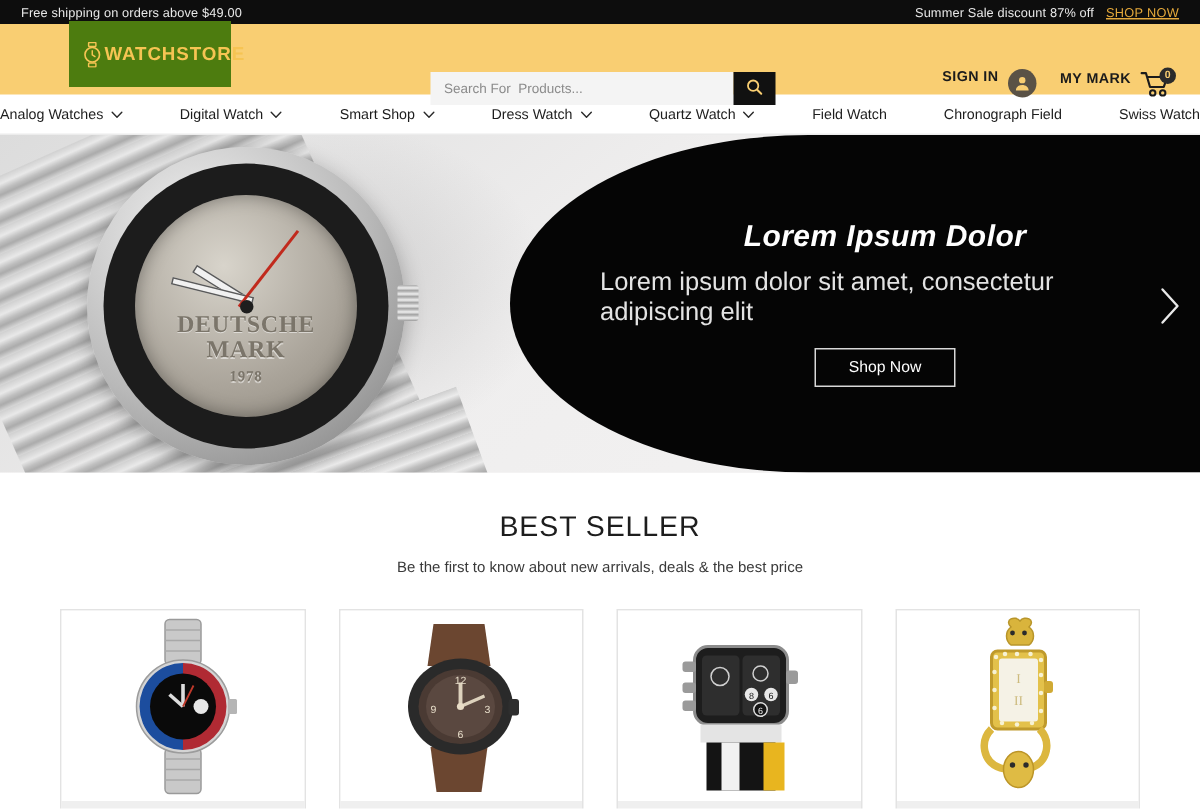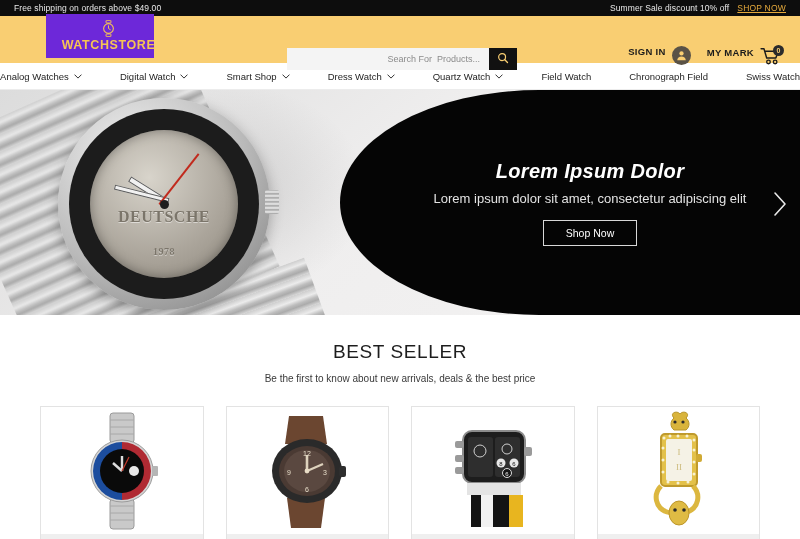--- a/index.html
+++ b/index.html
@@ -36,23 +36,22 @@
     height: 47px;
     background: #f9ce72;
     display: flex;
     align-items: center;
     position: relative;
   }
   .logo-box {
     position: absolute;
     left: 46px; top: -2px;
     width: 108px; height: 44px;
-    background: #6d28d9;
-    display: flex;
-    flex-direction: column;
+    background: #4d7c0f;
+    display: flex;
     align-items: center;
     justify-content: center;
     gap: 1px;
     cursor: pointer;
     padding-left: 17px;
   }
   .logo-icon { width: 15px; height: 17px; display:block; }
   .logo-text {
     color: #f6c453;
     font-size: 12.5px;
@@ -68,21 +67,20 @@
   }
   .search-input {
     flex: 1;
     border: none;
     outline: none;
     background: #f4f4f4;
     padding: 0 9px;
     font-size: 9px;
     color: #6a6a6a;
     font-family: "Liberation Sans", sans-serif;
-    text-align: right;
   }
   .search-input::placeholder { color: #8b8b8b; }
   .search-btn {
     width: 28px;
     background: #111111;
     border: none;
     display: flex;
     align-items: center;
     justify-content: center;
     cursor: pointer;
@@ -290,21 +288,21 @@
   .hero-sub {
     color: #ffffff;
     font-style: italic;
     font-size: 20px;
     font-weight: bold;
     letter-spacing: .3px;
     margin-bottom: 8px;
   }
   .hero-desc {
     color: #e3e3e3;
-    font-size: 13px;
+    font-size: 17px;
     margin-bottom: 14px;
   }
   .hero-btn {
     border: 1px solid #d8d8d8;
     background: transparent;
     color: #ffffff;
     font-size: 10.5px;
     padding: 6px 22px;
     cursor: pointer;
     font-family: "Liberation Sans", sans-serif;
@@ -366,21 +364,21 @@
 
   
   .pw { display: block; }
 </style>
 </head>
 <body>
 
 <div class="topbar">
   <span>Free shipping on orders above $49.00</span>
   <span class="topbar-right">
-    <span>Summer Sale  discount 10% off</span>
+    <span>Summer Sale  discount 87% off</span>
     <span class="shop-now-link">SHOP NOW</span>
   </span>
 </div>
 
 <div class="header">
 
   <div class="logo-box">
     <span>
       <svg class="logo-icon" viewBox="0 0 24 28" fill="none">
         <rect x="8" y="0.5" width="8" height="4.5" rx="1" stroke="#f6c453" stroke-width="1.6"></rect>
@@ -483,20 +481,21 @@
 
 <div class="hero">
   <div class="hero-photo">
     <div class="bracelet"></div>
     <div class="bracelet2"></div>
     <div class="watch-case">
       <div class="crown"></div>
       <div class="watch-bezel">
         <div class="watch-dial">
           <div class="dial-text dial-t1">DEUTSCHE</div>
+          <div class="dial-text dial-t2">MARK</div>
           <div class="dial-text dial-t3">1978</div>
           <div class="hand-h"></div>
           <div class="hand-m"></div>
           <div class="hand-s"></div>
           <div class="dial-pin"></div>
         </div>
       </div>
     </div>
   </div>
 

